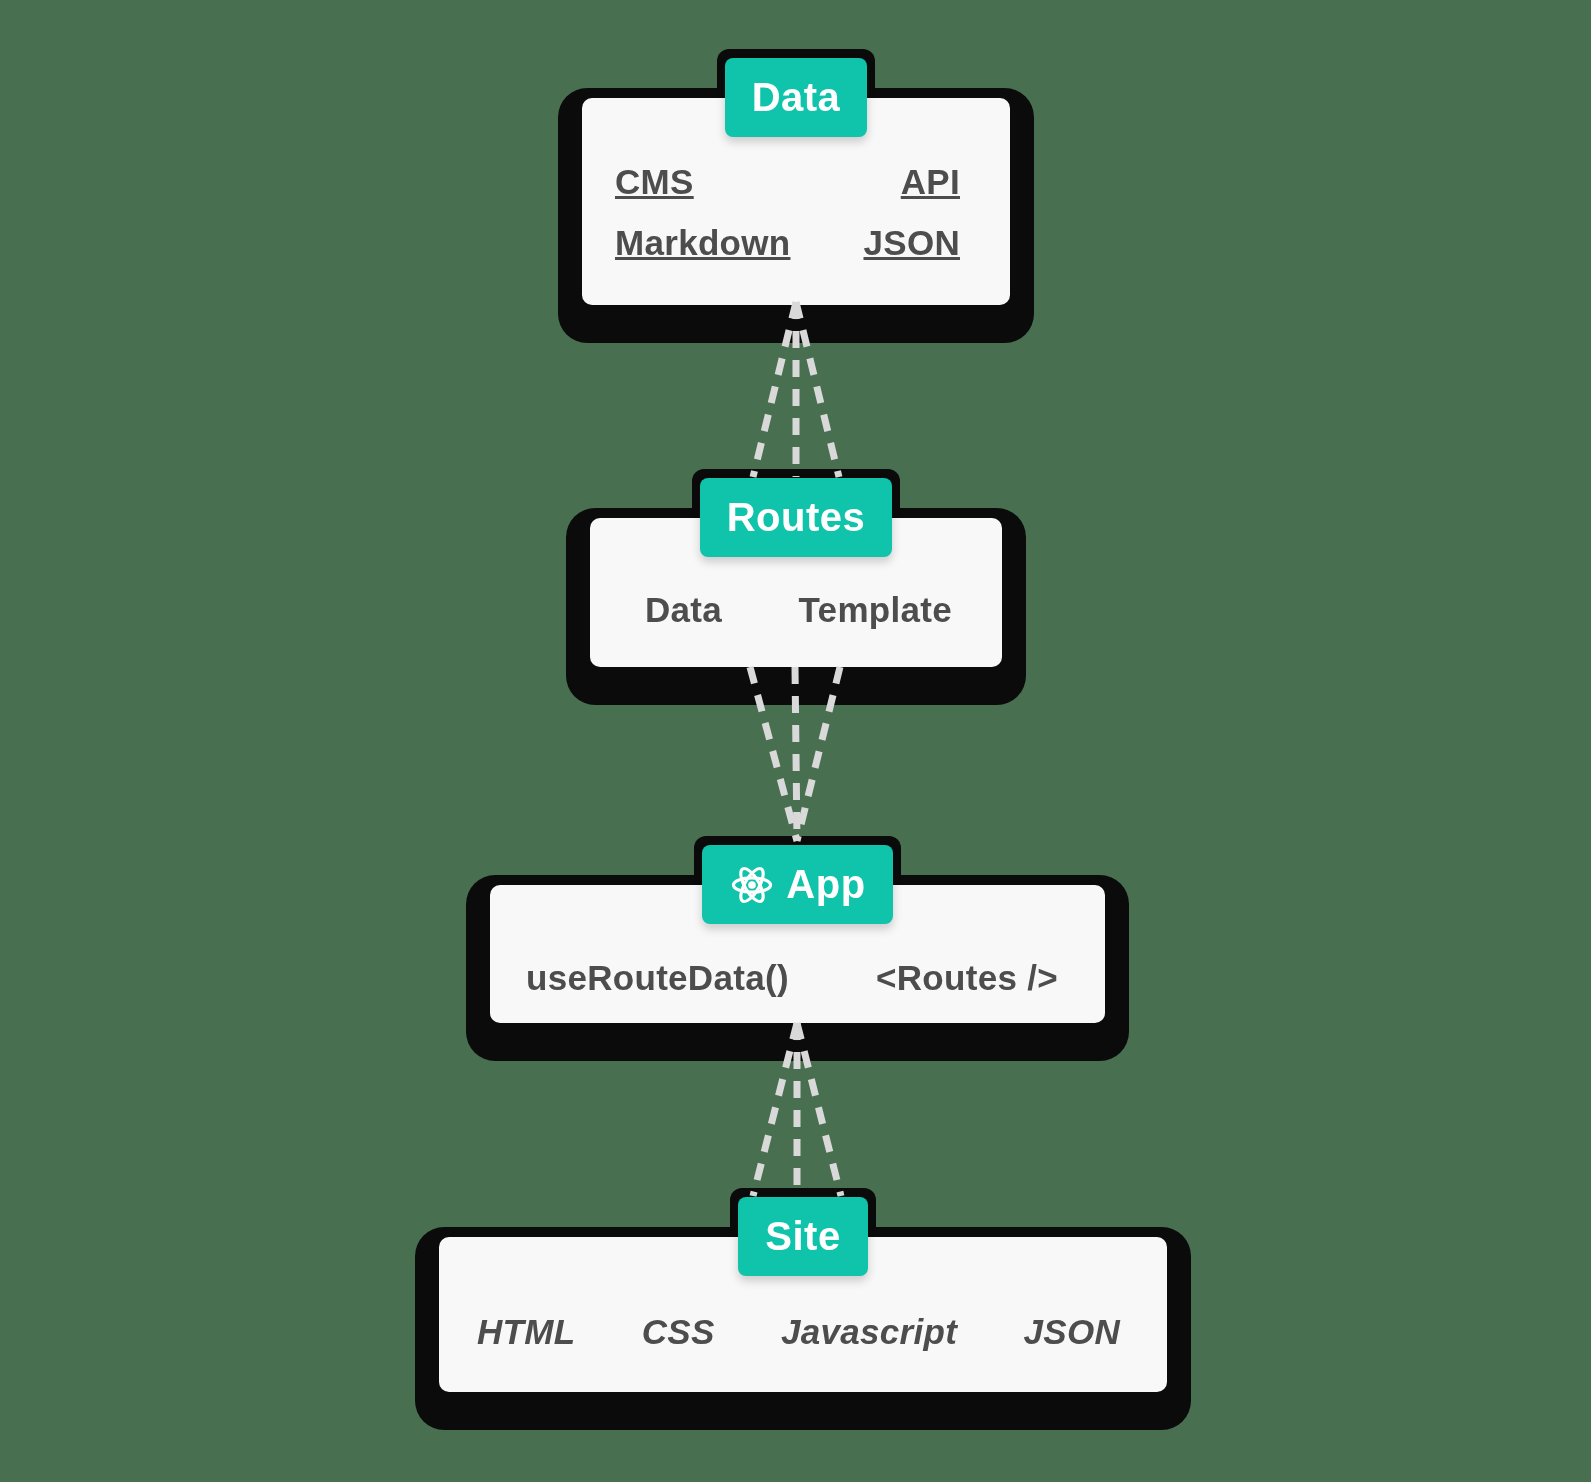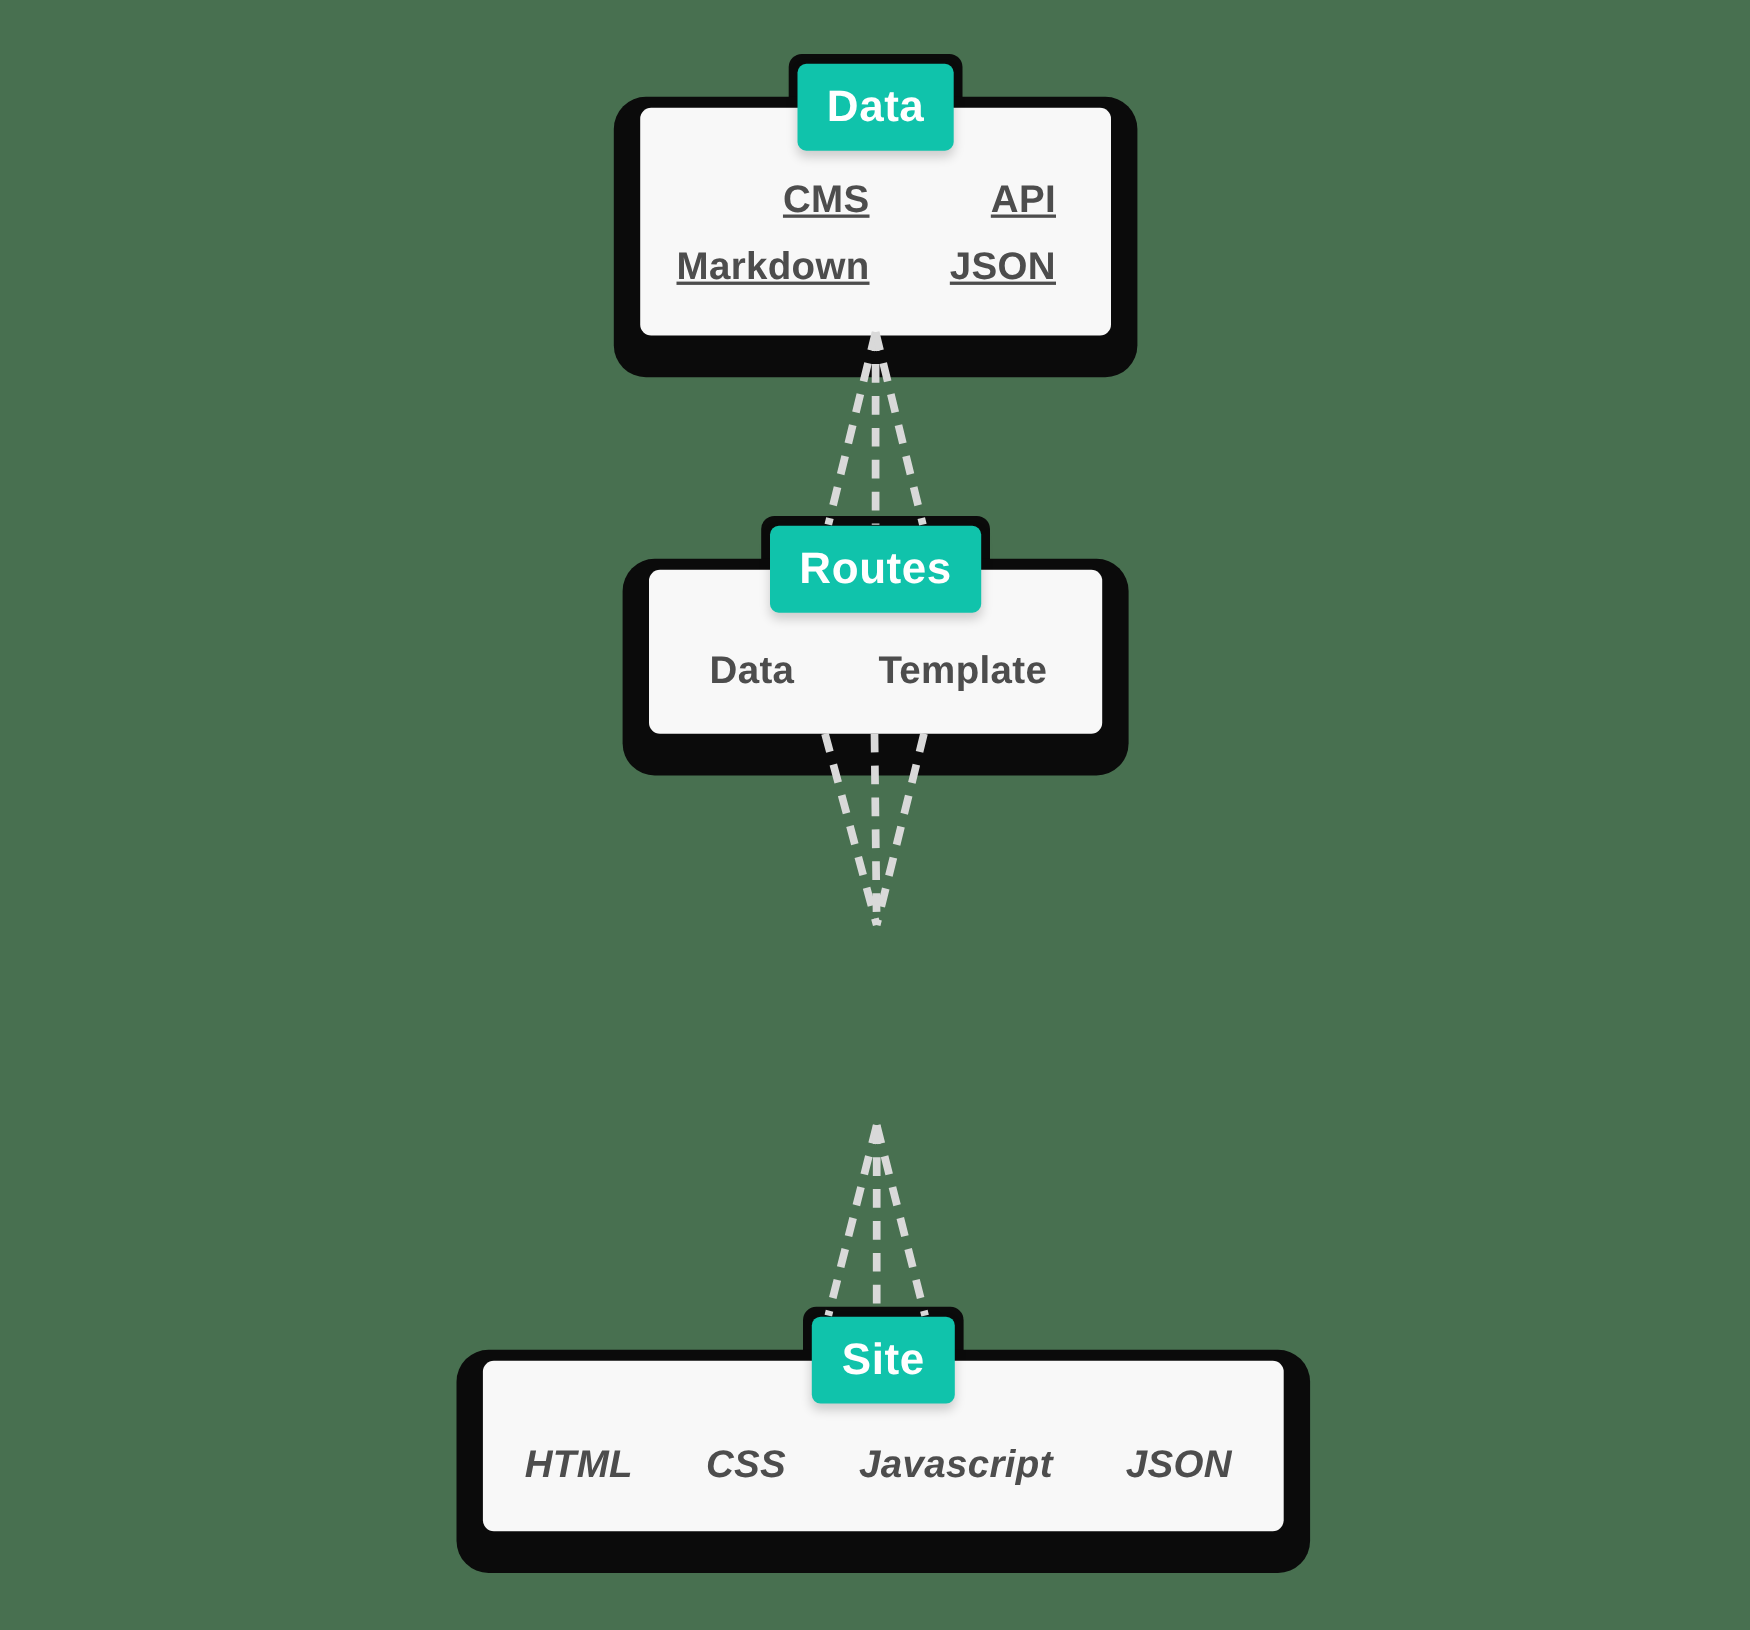--- a/index.html
+++ b/index.html
@@ -11,21 +11,20 @@
     --connector:#d9d9d9;
   }
   *{box-sizing:border-box;margin:0;padding:0;}
   html,body{background:var(--background);}
   body{font-family:"Liberation Sans","DejaVu Sans",sans-serif;}
   .canvas{
     position:relative;
     width:1591px;height:1482px;
     background:var(--background);
     overflow:hidden;
-    text-align:right;
   }
   
   .connectors{
     position:absolute;left:0;top:0;z-index:2;pointer-events:none;
   }
   .connectors path{
     stroke:var(--connector);
     stroke-width:7;
     fill:none;
     stroke-dasharray:17 12;
@@ -126,20 +125,42 @@
       </div>
     </div>
     <div class="box">
       <div class="content">
         <span class="item">Data</span>
         <span class="item">Template</span>
       </div>
     </div>
   </div>
 
+  <div class="node" id="node-app">
+    <div class="labelwrap">
+      <div class="label-shadow"></div>
+      <div class="label">
+        <svg class="react-icon" width="46" height="42" viewBox="-12 -12 24 24">
+          <g stroke="#ffffff" stroke-width="1.8" fill="none">
+            <ellipse rx="10.6" ry="4.1"></ellipse>
+            <ellipse rx="10.6" ry="4.1" transform="rotate(60)"></ellipse>
+            <ellipse rx="10.6" ry="4.1" transform="rotate(120)"></ellipse>
+          </g>
+          <circle r="2.2" fill="#ffffff"></circle>
+        </svg>
+        <span>App</span>
+      </div>
+    </div>
+    <div class="box">
+      <div class="content">
+        <span class="item">useRouteData()</span>
+        <span class="item">&lt;Routes /&gt;</span>
+      </div>
+    </div>
+  </div>
 
   <div class="node" id="node-site">
     <div class="labelwrap">
       <div class="label-shadow"></div>
       <div class="label">
         <span>Site</span>
       </div>
     </div>
     <div class="box">
       <div class="content">

